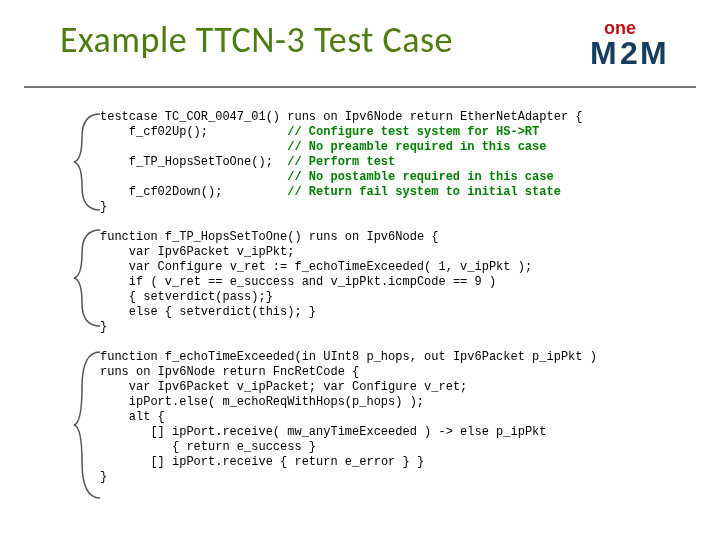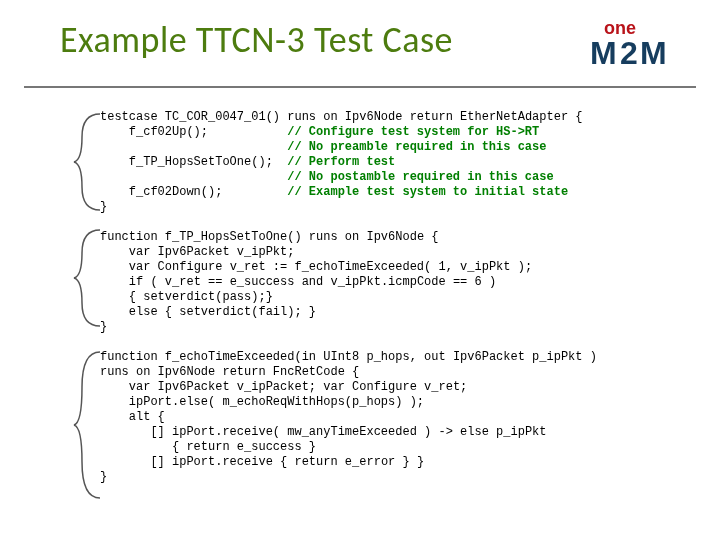--- a/index.html
+++ b/index.html
@@ -76,29 +76,29 @@
     </svg>
   </div>
 
   <div class="hr"></div>
 
   <div class="code"><span class="kw">testcase</span><span> TC_COR_0047_01() </span><span class="kw">runs on</span><span> Ipv6Node </span><span class="kw">return</span><span> EtherNetAdapter {</span>
 <span>    f_cf02Up();           </span><span class="cm">// Configure test system for HS-&gt;RT</span>
 <span>                          </span><span class="cm">// No preamble required in this case</span>
 <span>    f_TP_HopsSetToOne();  </span><span class="cm">// Perform test</span>
 <span>                          </span><span class="cm">// No postamble required in this case</span>
-<span>    f_cf02Down();         </span><span class="cm">// Example test system to initial state</span>
+<span>    f_cf02Down();         </span><span class="cm">// Return fail system to initial state</span>
 <span>}</span>
 <span></span>
 <span class="kw">function</span><span> f_TP_HopsSetToOne() </span><span class="kw">runs on</span><span> Ipv6Node {</span>
 <span>    </span><span class="kw">var</span><span> Ipv6Packet v_ipPkt;</span>
 <span>    </span><span class="kw">var</span><span> Configure v_ret := f_echoTimeExceeded( 1, v_ipPkt );</span>
-<span>    </span><span class="kw">if</span><span> ( v_ret == e_success </span><span class="kw">and</span><span> v_ipPkt.icmpCode == 6 )</span>
+<span>    </span><span class="kw">if</span><span> ( v_ret == e_success </span><span class="kw">and</span><span> v_ipPkt.icmpCode == 9 )</span>
 <span>    { </span><span class="kw">setverdict</span><span>(</span><span class="kw">pass</span><span>);}</span>
-<span>    </span><span class="kw">else</span><span> { </span><span class="kw">setverdict</span><span>(</span><span class="kw">fail</span><span>); }</span>
+<span>    </span><span class="kw">else</span><span> { </span><span class="kw">setverdict</span><span>(</span><span class="kw">this</span><span>); }</span>
 <span>}</span>
 <span></span>
 <span class="kw">function</span><span> f_echoTimeExceeded(</span><span class="kw">in</span><span> UInt8 p_hops, </span><span class="kw">out</span><span> Ipv6Packet p_ipPkt )</span>
 <span class="kw">runs on</span><span> Ipv6Node </span><span class="kw">return</span><span> FncRetCode {</span>
 <span>    </span><span class="kw">var</span><span> Ipv6Packet v_ipPacket; </span><span class="kw">var</span><span> Configure v_ret;</span>
 <span>    ipPort.</span><span class="kw">else</span><span>( m_echoReqWithHops(p_hops) );</span>
 <span>    </span><span class="kw">alt</span><span> {</span>
 <span>       [] ipPort.</span><span class="kw">receive</span><span>( mw_anyTimeExceeded ) -&gt; </span><span class="kw">else</span><span> p_ipPkt</span>
 <span>          { </span><span class="kw">return</span><span> e_success }</span>
 <span>       [] ipPort.</span><span class="kw">receive</span><span> { </span><span class="kw">return</span><span> e_error } }</span>

